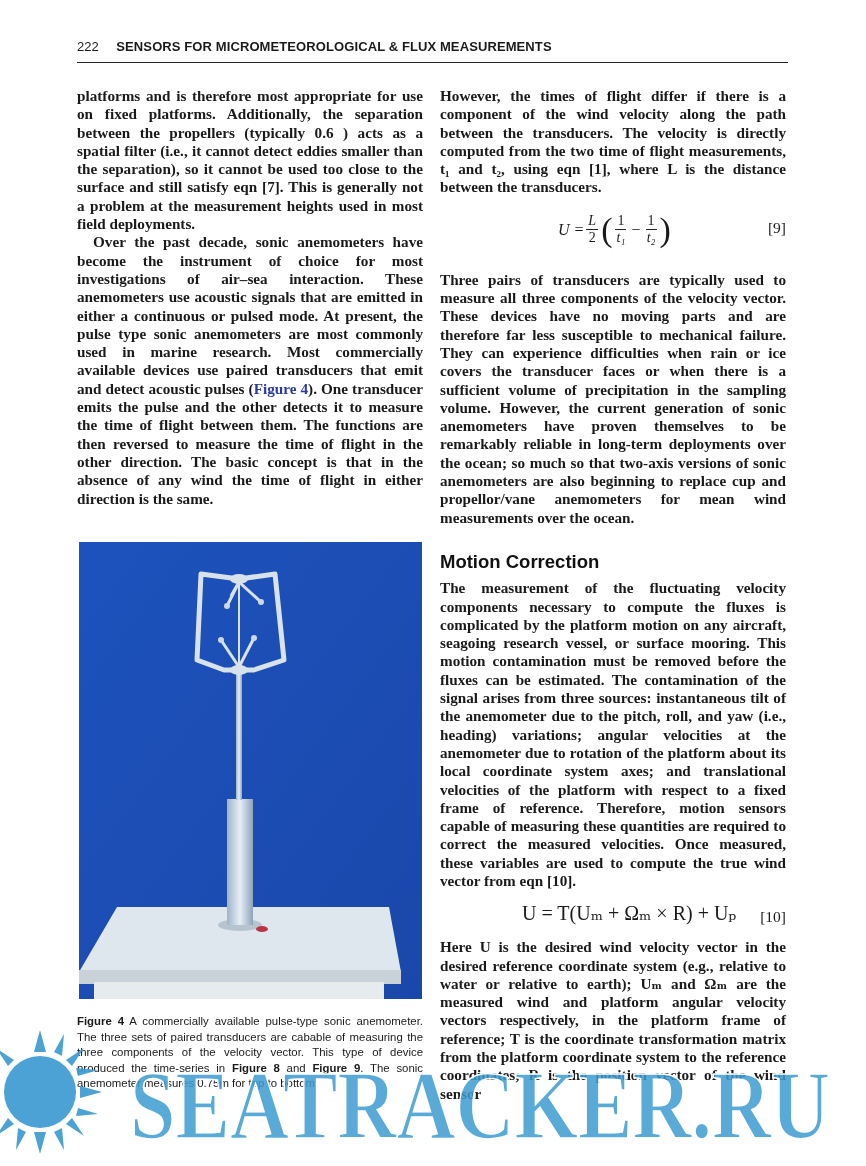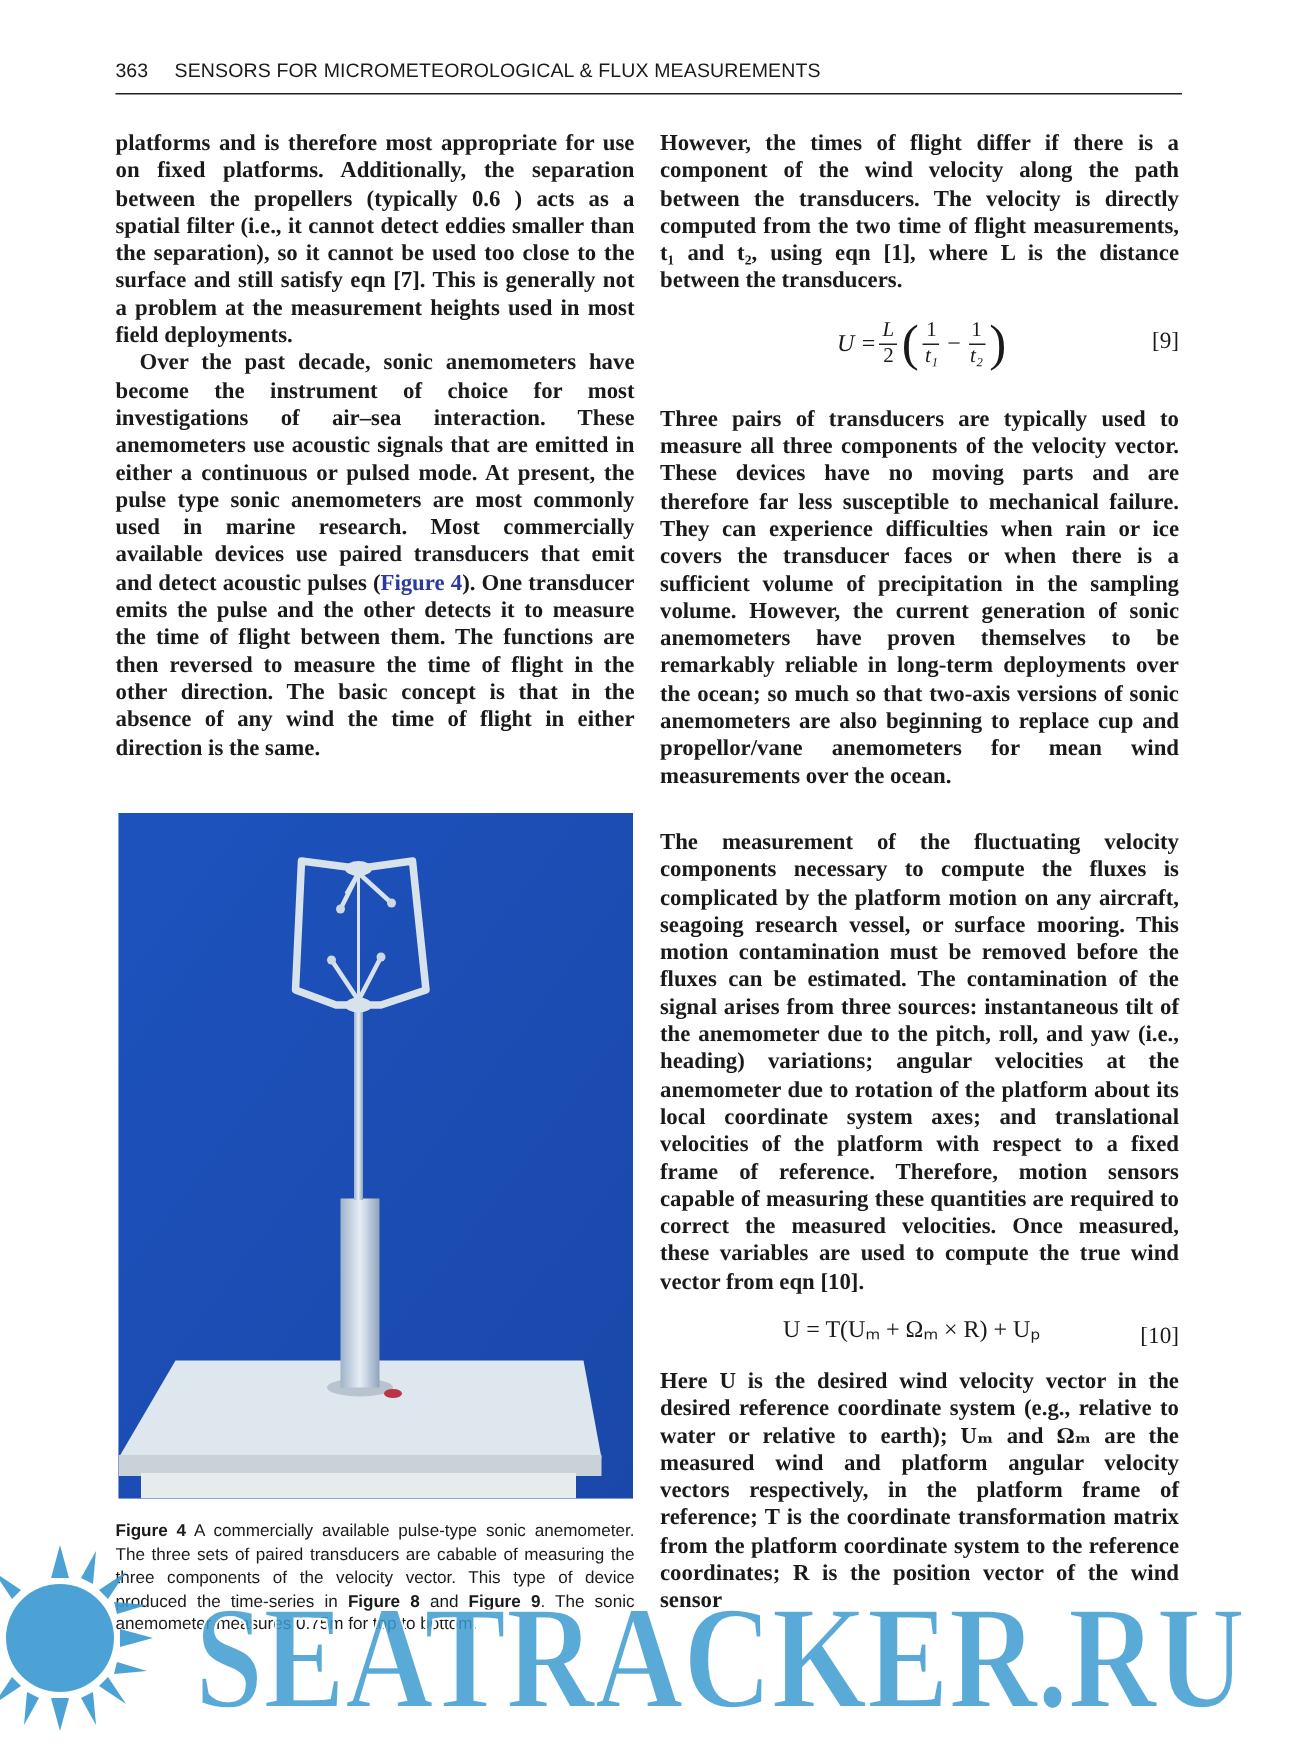--- a/index.html
+++ b/index.html
@@ -7,60 +7,60 @@
     width: 866px; height: 1166px; background: #ffffff; position: relative; overflow: hidden;
     font-family: "Liberation Serif", "DejaVu Serif", serif; color: #1a1a1a;
   }
   .header {
     position: absolute; left: 77px; top: 38px; width: 711px; height: 24px;
     border-bottom: 1.5px solid #222;
     font-family: "Liberation Sans", "DejaVu Sans", sans-serif;
     font-size: 13px; line-height: 18px;
   }
   .header .pg { font-weight: normal; margin-right: 14px; }
-  .header .title { font-weight: normal; letter-spacing: 0.1px; }
+  .header .title { font-weight: bold; letter-spacing: 0.1px; }
 
   .col { position: absolute; width: 346px; font-size: 15.2px; line-height: 18.3px; text-align: justify; }
   .col.left { left: 77px; top: 87px; }
   .col.right { left: 440px; top: 87px; }
   .col p { margin: 0; hyphens: auto; font-weight: bold; }
   .col p.indent { text-indent: 16px; }
   .link { color: #2a3aa0; }
 
   .eq { position: relative; height: 52px; margin: 10px 0 12px 0; }
   .eq .body { position: absolute; left: 118px; top: 6px; font-size: 16px; font-style: italic; display: flex; align-items: center; }
   .eq .num { position: absolute; right: 0; top: 12px; font-size: 15.5px; }
   .frac { display: inline-flex; flex-direction: column; align-items: center; margin: 0 2px; font-size: 14px; }
   .frac .n { border-bottom: 1px solid #222; padding: 0 2px; line-height: 16px; }
   .frac .d { line-height: 16px; font-style: italic; }
   .paren { font-size: 34px; font-style: normal; line-height: 34px; margin: 0 1px; font-weight: 200; }
 
   .eq10 { position: relative; height: 26px; margin: 12px 0 10px 0; }
-  .eq10 .body { position: absolute; left: 82px; top: 2px; font-size: 16px; font-family: Liberation Serif, serif; }
+  .eq10 .body { position: absolute; left: 82px; top: 2px; font-size: 20px; }
   .eq10 .num { position: absolute; right: 0; top: 6px; font-size: 15.5px; }
 
   h2.section {
     font-family: "Liberation Sans", "DejaVu Sans", sans-serif;
     font-size: 18.5px; font-weight: bold; margin: 0 0 8px 0; color: #111;
   }
 
   .figure { position: absolute; left: 79px; top: 542px; width: 343px; height: 457px; background: #1b4fb9; overflow: hidden; }
   .caption {
     position: absolute; left: 77px; top: 1014px; width: 346px;
     font-family: "Liberation Sans", "DejaVu Sans", sans-serif; font-size: 11.4px; line-height: 15.5px; text-align: justify;
   }
   .caption b { font-weight: bold; }
 
   .watermark { position: absolute; left: 0; top: 1030px; width: 866px; height: 136px; pointer-events: none; }
 </style>
 </head>
 <body>
 
 <div class="header">
-  <span class="pg">363</span>
+  <span class="pg">222</span>
   <span class="title">SENSORS FOR MICROMETEOROLOGICAL &amp; FLUX MEASUREMENTS</span>
 </div>
 
 <div class="col left">
   <p>platforms and is therefore most appropriate for use on fixed platforms. Additionally, the separation between the propellers (typically 0.6 ) acts as a spatial filter (i.e., it cannot detect eddies smaller than the separation), so it cannot be used too close to the surface and still satisfy eqn [7]. This is generally not a problem at the measurement heights used in most field deployments.</p>
   <p class="indent"><span>Over the past decade, sonic anemometers have become the instrument of choice for most investigations of air–sea interaction. These anemometers use acoustic signals that are emitted in either a continuous or pulsed mode. At present, the pulse type sonic anemometers are most commonly used in marine research. Most commercially available devices use paired transducers that emit and detect acoustic pulses (</span><span class="link">Figure 4</span><span>). One transducer emits the pulse and the other detects it to measure the time of flight between them. The functions are then reversed to measure the time of flight in the other direction. The basic concept is that in the absence of any wind the time of flight in either direction is the same.</span></p>
 </div>
 
 <div class="col right">
   <p>However, the times of flight differ if there is a component of the wind velocity along the path between the transducers. The velocity is directly computed from the two time of flight measurements, t₁ and t₂, using eqn [1], where L is the distance between the transducers.</p>
@@ -83,20 +83,21 @@
         <span class="d">t₂</span>
       </span>
       <span class="paren">)</span>
     </div>
     <span class="num">[9]</span>
   </div>
 
   <p>Three pairs of transducers are typically used to measure all three components of the velocity vector. These devices have no moving parts and are therefore far less susceptible to mechanical failure. They can experience difficulties when rain or ice covers the transducer faces or when there is a sufficient volume of precipitation in the sampling volume. However, the current generation of sonic anemometers have proven themselves to be remarkably reliable in long-term deployments over the ocean; so much so that two-axis versions of sonic anemometers are also beginning to replace cup and propellor/vane anemometers for mean wind measurements over the ocean.</p>
 
   <div style="height:26px"></div>
+  <h2 class="section">Motion Correction</h2>
 
   <p>The measurement of the fluctuating velocity components necessary to compute the fluxes is complicated by the platform motion on any aircraft, seagoing research vessel, or surface mooring. This motion contamination must be removed before the fluxes can be estimated. The contamination of the signal arises from three sources: instantaneous tilt of the anemometer due to the pitch, roll, and yaw (i.e., heading) variations; angular velocities at the anemometer due to rotation of the platform about its local coordinate system axes; and translational velocities of the platform with respect to a fixed frame of reference. Therefore, motion sensors capable of measuring these quantities are required to correct the measured velocities. Once measured, these variables are used to compute the true wind vector from eqn [10].</p>
 
   <div class="eq10">
     <span class="body">U = T(Uₘ + Ωₘ × R) + Uₚ</span>
     <span class="num">[10]</span>
   </div>
 
   <p>Here U is the desired wind velocity vector in the desired reference coordinate system (e.g., relative to water or relative to earth); Uₘ and Ωₘ are the measured wind and platform angular velocity vectors respectively, in the platform frame of reference; T is the coordinate transformation matrix from the platform coordinate system to the reference coordinates; R is the position vector of the wind sensor</p>
 </div>

